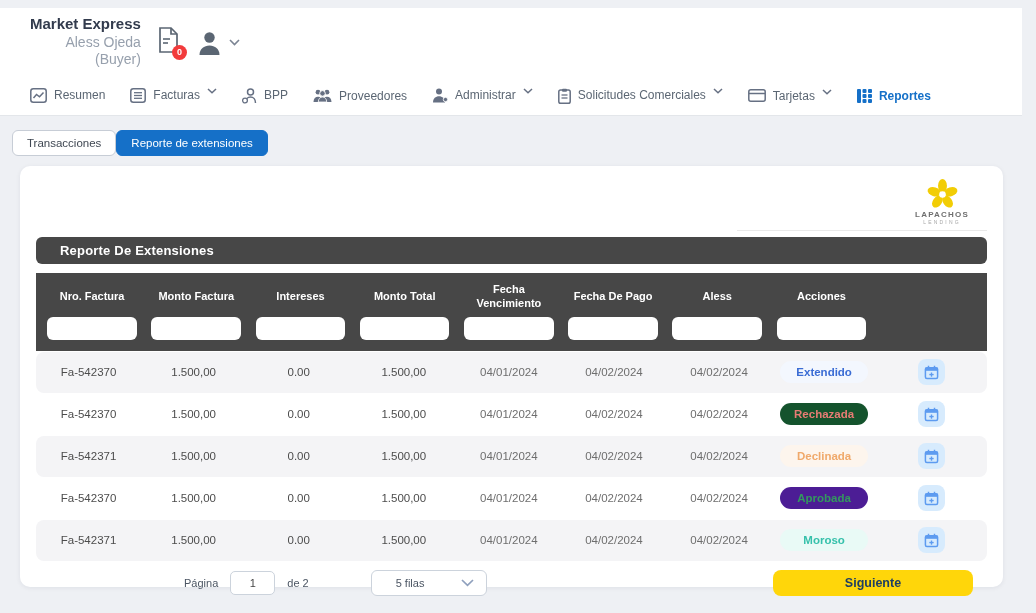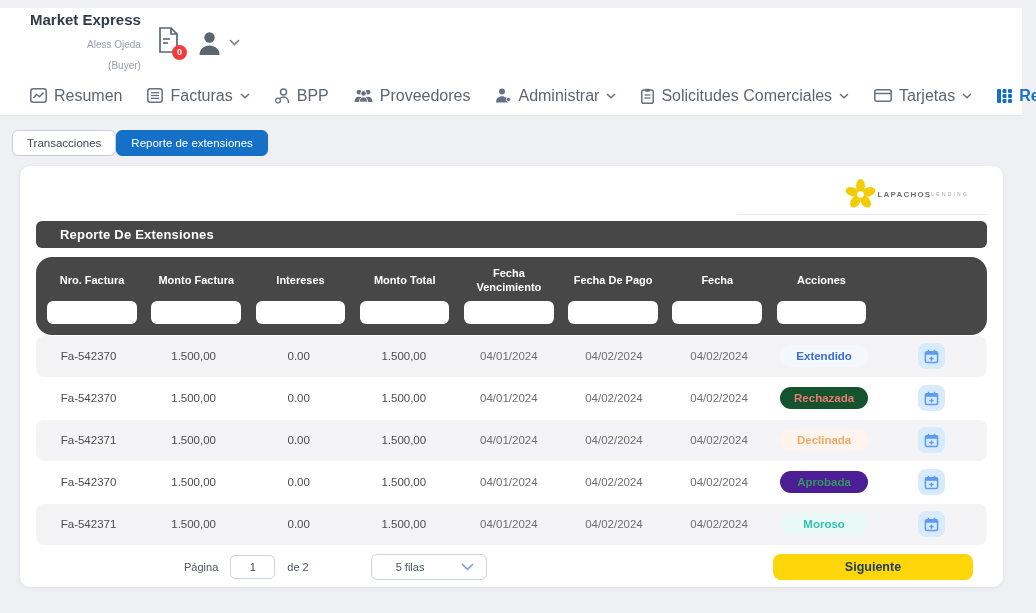--- a/index.html
+++ b/index.html
@@ -15,59 +15,59 @@
   .amex-logo { width:38px; height:38px; background:#2571c0; border-radius:2px;
     display:flex; flex-direction:column; align-items:center; justify-content:center; gap:1px; }
   .amex-logo span { color:#fff; font-size:5px; font-weight:700; letter-spacing:.4px;
     background:rgba(255,255,255,.18); padding:0 1px; }
   .brand-name { color:#1570c8; font-size:21px; font-weight:600; letter-spacing:.2px; }
   .brand-name sup { font-size:9px; margin-left:1px; }
 
   .user-area { display:flex; align-items:center; gap:16px; }
   .account { text-align:right; line-height:1.25; }
   .account .acct-name { color:#323b4d; font-size:15px; font-weight:700; }
-  .account .acct-sub { color:#97a0ad; font-size:10px;margin-top:9px; }
+  .account .acct-sub { color:#97a0ad; font-size:14px; }
   .doc-wrap { position:relative; cursor:pointer; }
   .badge-count { position:absolute; right:-7px; bottom:-2px; width:15px; height:15px;
     background:#f23b3c; color:#fff; border-radius:50%; font-size:9px; font-weight:700;
     display:flex; align-items:center; justify-content:center; }
   .user-menu { display:flex; align-items:center; gap:6px; cursor:pointer; }
 
   
   .nav { background:#fff; height:40px; display:flex; align-items:center; gap:25px;
     padding:0 30px; border-bottom:1px solid #e3e6ea; }
-  .nav-item { display:flex; align-items:center; gap:7px; color:#5b6673;
-    font-size:16px; cursor:pointer; white-space:nowrap; }
+  .nav-item { display:flex; gap:7px; color:#5b6673;
+    font-size:12px; cursor:pointer; white-space:nowrap; }
   .nav-item.active { color:#1570c8; font-weight:600; }
   .nav-item svg { flex:0 0 auto; }
 
   
   .tabs { display:flex; gap:0; padding:14px 0 0 12px; }
   .tab { font-family:inherit; font-size:11.5px; padding:6px 14px; border-radius:6px;
     cursor:pointer; }
   .tab.inactive { background:#fff; border:1px solid #c7cdd6; color:#3f4752; }
   .tab.active { background:#1570c8; border:1px solid #1570c8; color:#fff; }
 
   
   .card { background:#fff; border-radius:10px; margin:10px 0 0 20px; width:983px; height:421px;
     box-shadow:0 1px 5px rgba(20,30,60,.07); padding:10px 16px 0; }
   .card-top { display:flex; justify-content:flex-end; }
   .logo-wrap { width:250px; border-bottom:1px solid #e9e9e9; display:flex;
     flex-direction:column; align-items:flex-end; padding:2px 18px 5px 0; }
-  .logo-inner { display:flex; flex-direction:row; align-items:center; }
+  .logo-inner { display:flex; flex-direction:column; align-items:center; }
   .lap-name { font-size:8px; font-weight:700; color:#6f6f6f; letter-spacing:1.2px; margin-top:1px; }
   .lap-sub  { font-size:5px; color:#a7a7a7; letter-spacing:2.2px; }
 
   .title-bar { background:#474747; border-radius:6px; margin-top:6px; height:27px;
     display:flex; align-items:center; padding-left:24px;
     color:#fff; font-size:13px; font-weight:700; letter-spacing:.2px; }
 
   .grid9 { display:grid; grid-template-columns:repeat(8,1fr) 1.05fr; align-items:center; }
 
-  .thead { background:#474747; border-radius:16px; margin-top:9px; padding:8px 4px 11px; }
+  .thead { background:#474747; border-radius:0; margin-top:9px; padding:8px 4px 11px; }
   .th { color:#fff; font-size:11px; font-weight:700; text-align:center; line-height:1.25;
     padding:2px 6px 6px; }
   .filter-cell { display:flex; justify-content:center; }
   .filter-input { width:86%; height:23px; border:none; border-radius:6px; background:#fff;
     outline:none; font-family:inherit; font-size:11px; padding:0 8px; }
 
   .trow { height:41px; border-radius:8px; margin-top:1px; }
   .trow.odd { background:#f4f4f6; }
   .trow.even { background:#fff; }
   .td { font-size:11.5px; color:#4c4c4c; text-align:center; }
@@ -248,21 +248,21 @@
     </div>
 
     <div class="thead">
       <div class="grid9">
         <div class="th">Nro. Factura</div>
         <div class="th">Monto Factura</div>
         <div class="th">Intereses</div>
         <div class="th">Monto Total</div>
         <div class="th">Fecha Vencimiento</div>
         <div class="th">Fecha De Pago</div>
-        <div class="th">Fecha</div>
+        <div class="th">Aless</div>
         <div class="th">Acciones</div>
       </div>
       <div class="grid9">
         <div class="filter-cell">
             <input class="filter-input" style="">
           </div>
         <div class="filter-cell">
             <input class="filter-input" style="">
           </div>
         <div class="filter-cell">

